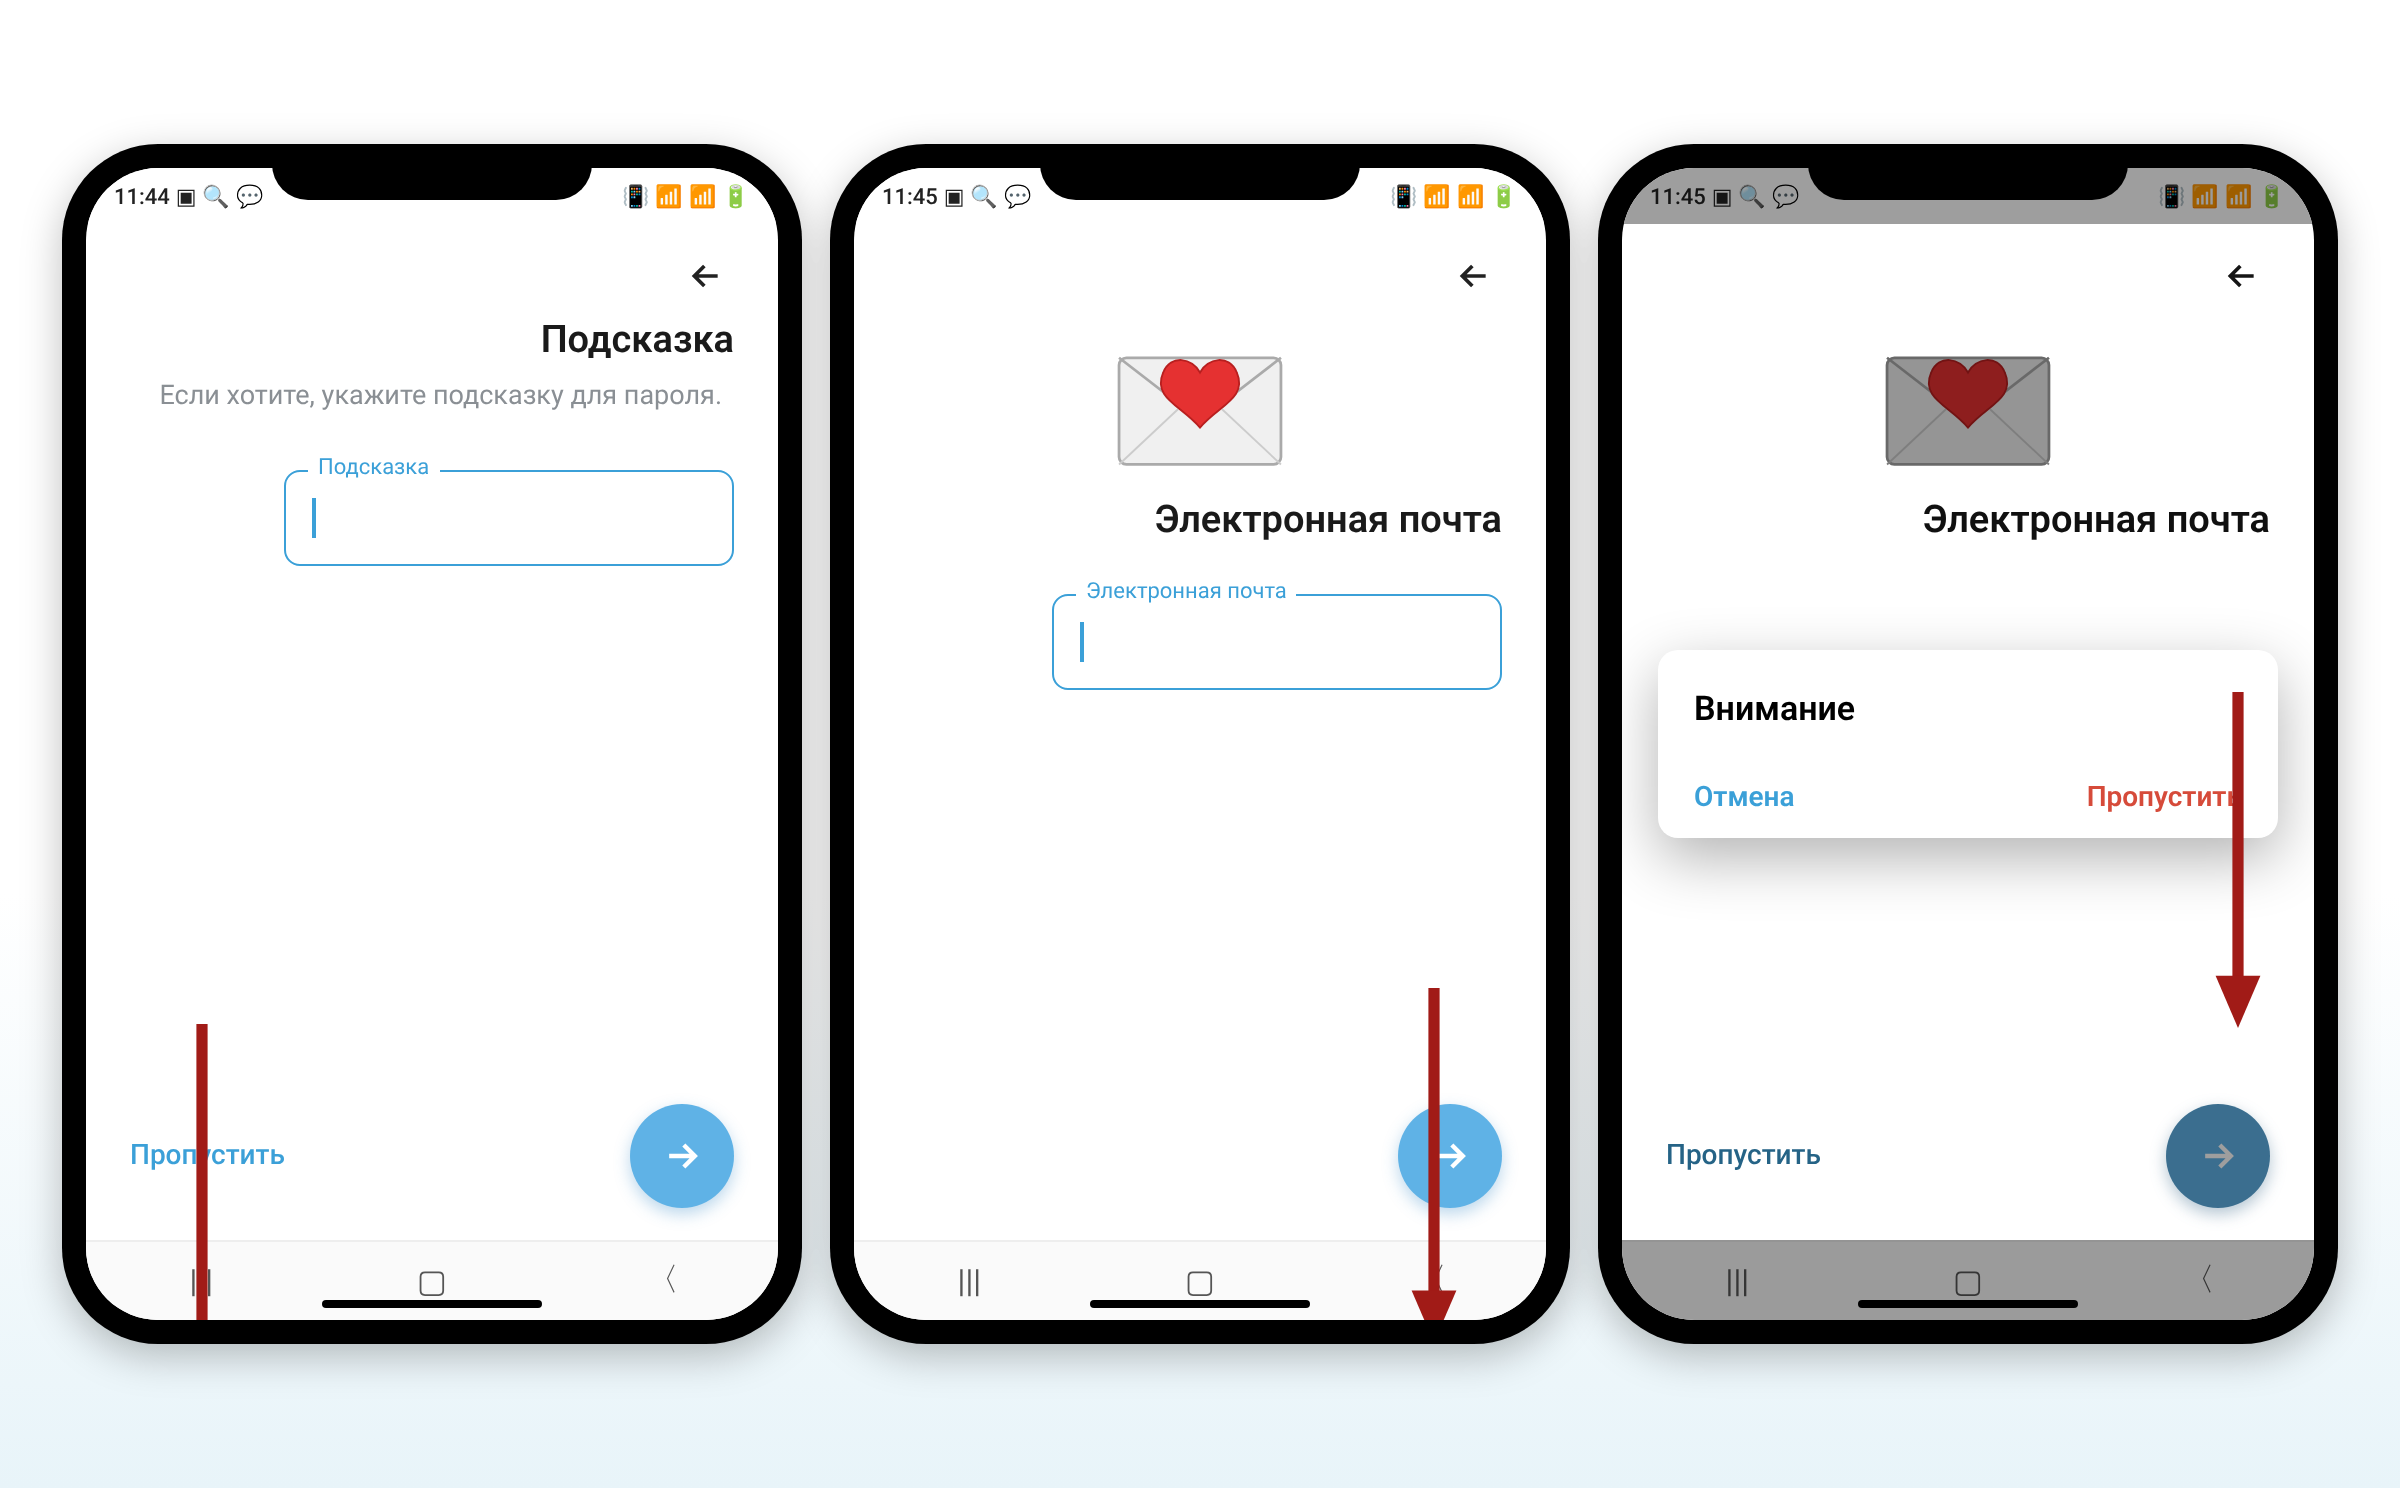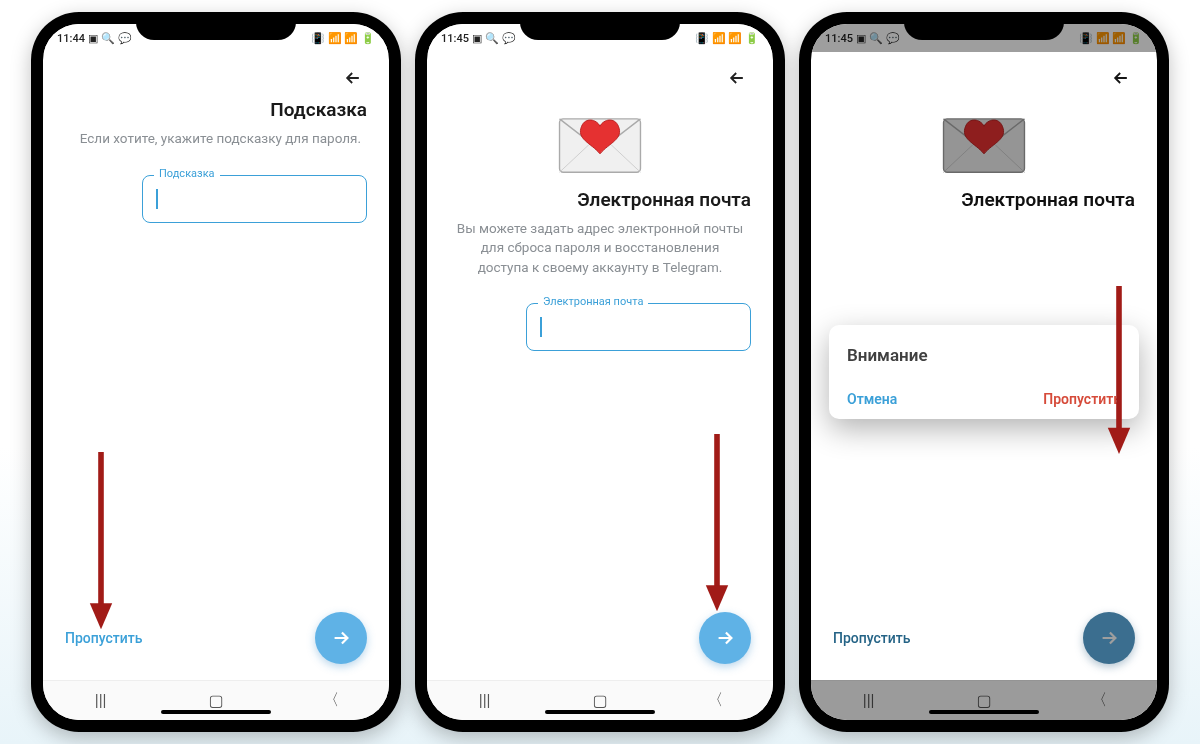--- a/index.html
+++ b/index.html
@@ -10,21 +10,21 @@
     font-family: -apple-system, Roboto, "Helvetica Neue", Arial, sans-serif;
     display: flex;
     justify-content: center;
     align-items: center;
     gap: 14px;
     padding: 10px;
   }
 
   .phone {
     width: 370px;
-    height: 720px;
+    height: 600px;
     background: #000;
     border-radius: 48px;
     padding: 12px;
     position: relative;
     box-shadow: 0 6px 20px rgba(0,0,0,.25);
   }
   .screen {
     width: 100%;
     height: 100%;
     background: #fff;
@@ -188,21 +188,21 @@
     z-index:45;
     padding: 0 18px;
   }
   .dialog {
     background:#fff;
     border-radius:10px;
     width:100%;
     padding:20px 18px 12px;
     box-shadow:0 10px 30px rgba(0,0,0,.3);
   }
-  .dialog-title { font-size:17px; font-weight:600; color:#404040; margin-bottom:12px; }
+  .dialog-title { font-size:17px; font-weight:600; color:#000000; margin-bottom:12px; }
   .dialog-text  { font-size:14px; color:#222; line-height:1.45; margin-bottom:10px; }
   .dialog-actions { display:flex; justify-content:space-between; gap:18px; margin-top:26px; }
   .dialog-btn { font-size:14px; font-weight:600; cursor:pointer; }
   .dialog-btn.cancel { color:#3ba0d8; }
   .dialog-btn.confirm { color:#d64b3a; }
 </style>
 </head>
 <body>
 
 <div class="phone">
@@ -294,21 +294,20 @@
 
       <svg class="envelope" viewBox="0 0 100 80">
         <rect x="6" y="14" width="88" height="58" rx="4" fill="#f0f0f0" stroke="#aaa" stroke-width="1.5"></rect>
         <polyline points="6,14 50,48 94,14" fill="none" stroke="#aaa" stroke-width="1.5"></polyline>
         <polyline points="6,72 38,42" fill="none" stroke="#ccc" stroke-width="1"></polyline>
         <polyline points="94,72 62,42" fill="none" stroke="#ccc" stroke-width="1"></polyline>
         <path d="M50 52 C40 40, 24 36, 30 22 C34 12, 46 14, 50 22 C54 14, 66 12, 70 22 C76 36, 60 40, 50 52 Z" fill="#e53131" stroke="#b81f1f" stroke-width="1"></path>
       </svg>
 
       <div class="page-title">Электронная почта</div>
-      <div class="page-subtitle">Вы можете задать адрес электронной почты для сброса пароля и восстановления доступа к своему аккаунту в Telegram.</div>
 
       <div class="field-wrap">
         <span class="field-label">Электронная почта</span>
         <input class="text-field" type="text" style="">
         <span class="cursor-bar"></span>
       </div>
 
       <div class="bottom-row">
         <span class="skip-link" style="visibility:hidden">Пропустить</span>
         <div class="fab">

